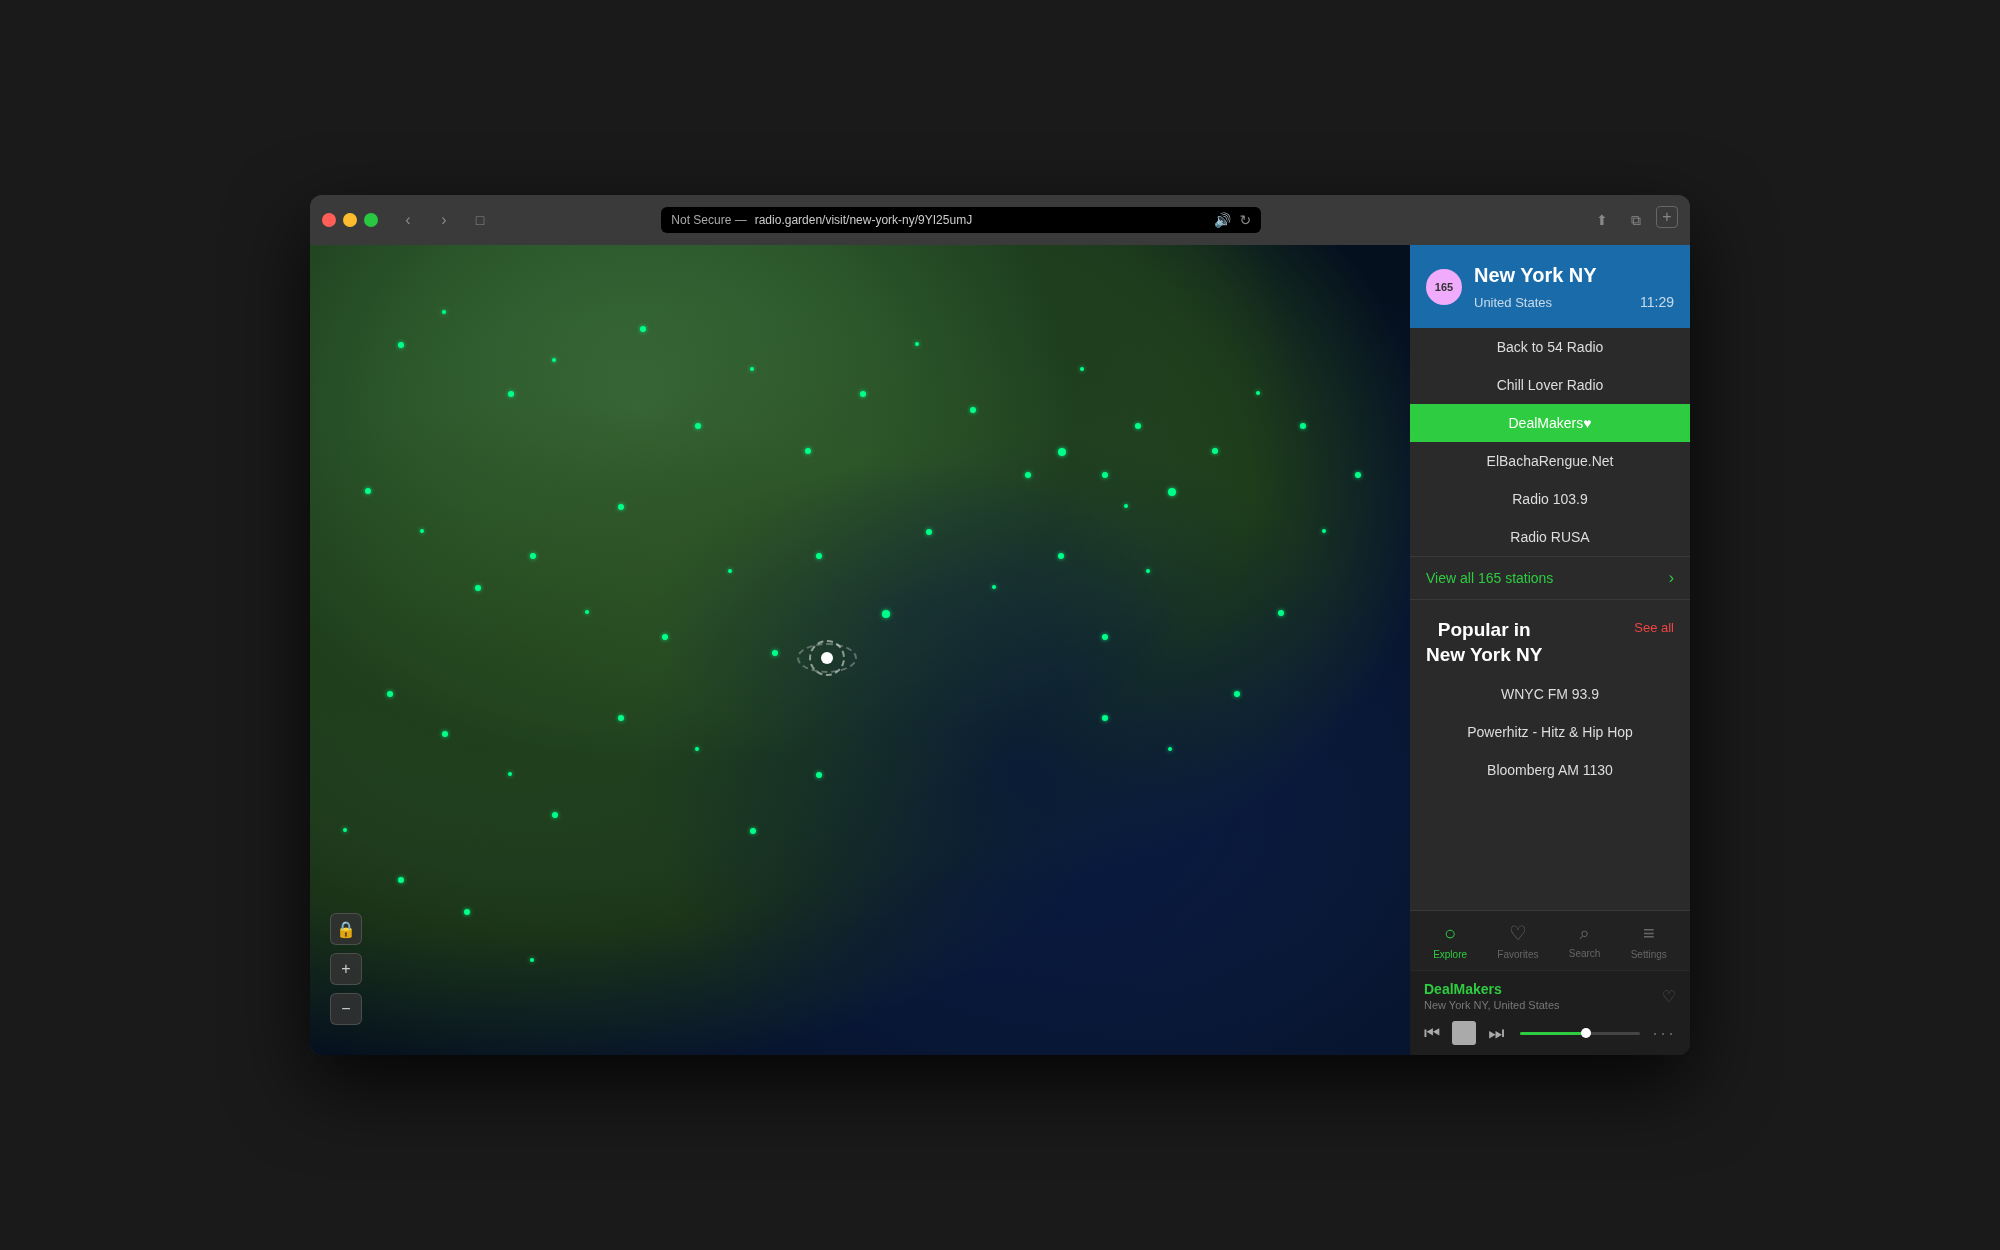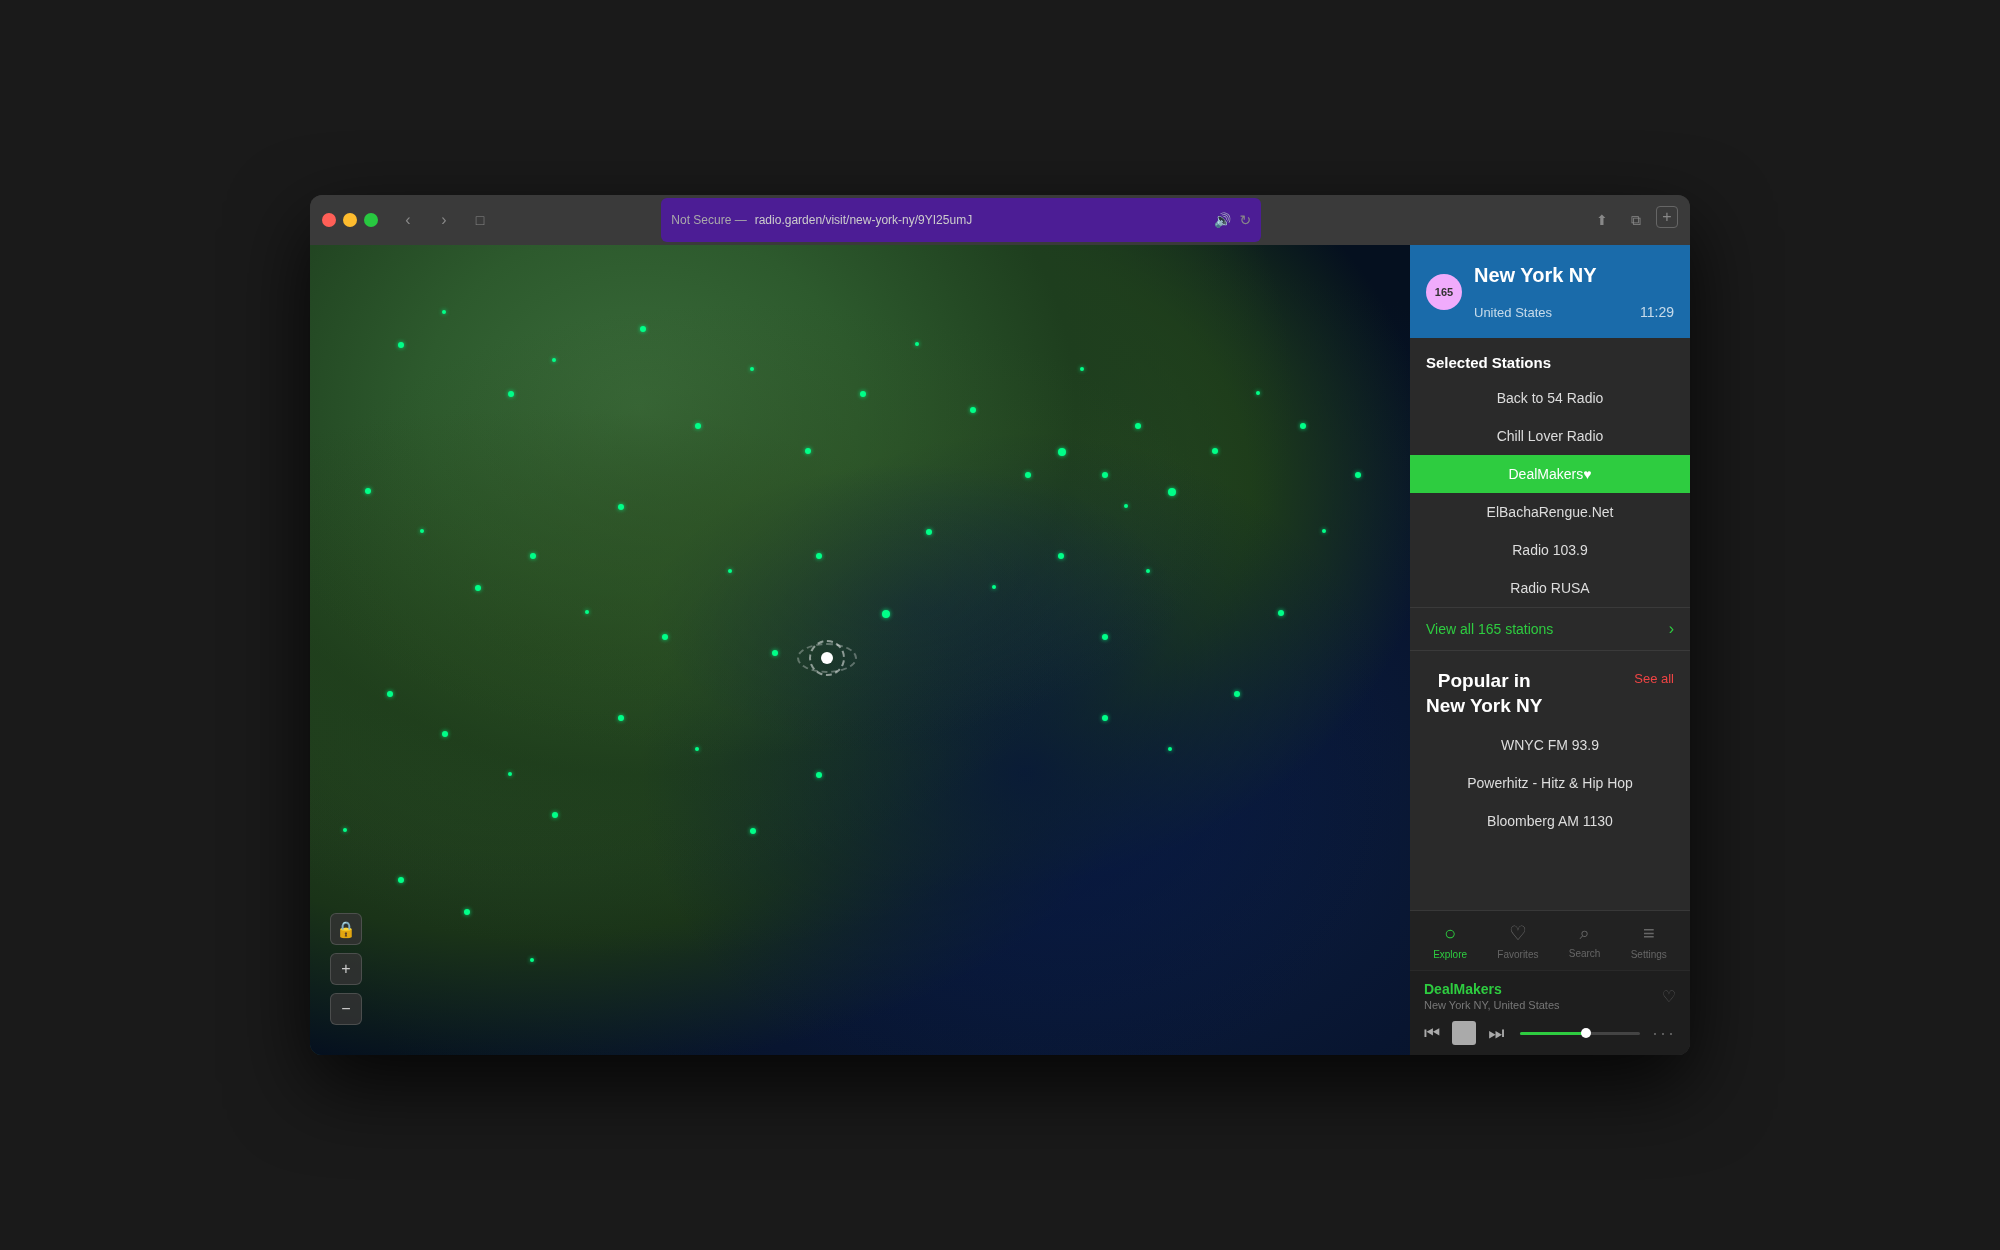--- a/index.html
+++ b/index.html
@@ -71,22 +71,22 @@
       color: #888;
       font-size: 14px;
       cursor: pointer;
       display: flex;
       align-items: center;
       justify-content: center;
     }
 
     .address-bar {
       flex: 1;
-      height: 44px;
-      background: #4c1d95;
+      height: 26px;
+      background: #000000;
       border-radius: 6px;
       display: flex;
       align-items: center;
       padding: 0 10px;
       gap: 8px;
       max-width: 600px;
       margin: 0 auto;
     }
 
     .address-text {
@@ -275,21 +275,21 @@
     .city-info { flex: 1; }
     .city-name {
       font-size: 20px;
       font-weight: 600;
       color: white;
       line-height: 1.2;
     }
     .city-country {
       font-size: 13px;
       color: rgba(255,255,255,0.75);
-      margin-top: 18px;
+      margin-top: 8px;
     }
     .city-time {
       font-size: 14px;
       color: rgba(255,255,255,0.75);
       align-self: flex-end;
     }
 
     
     .sidebar-scroll {
       flex: 1;
@@ -600,21 +600,20 @@
         <div class="station-count-badge">165</div>
         <div class="city-info">
           <div class="city-name">New York NY</div>
           <div class="city-country">United States</div>
         </div>
         <div class="city-time">11:29</div>
       </div>
 
       <div class="sidebar-scroll">
 
-        <div class="section-title">Selected Stations</div>
 
         <div class="station-item">
           <span class="station-item-name">Back to 54 Radio</span>
         </div>
         <div class="station-item">
           <span class="station-item-name">Chill Lover Radio</span>
         </div>
         <div class="station-item active">
           <span class="station-item-name">DealMakers</span>
           <span class="heart-icon">♥</span>

